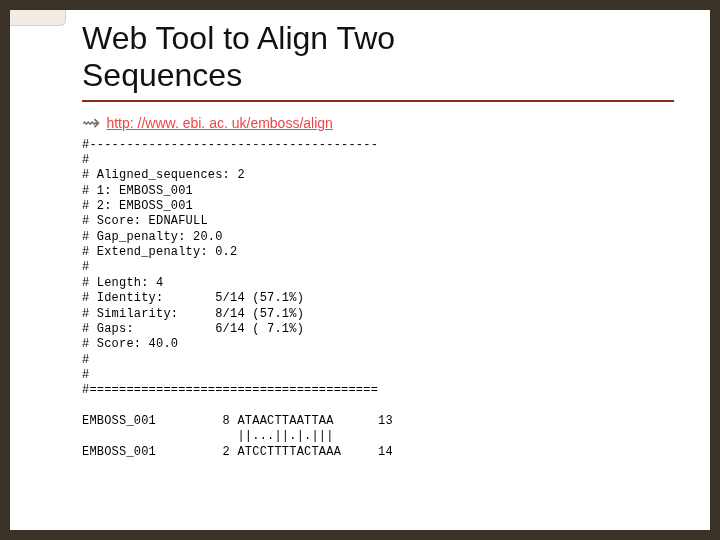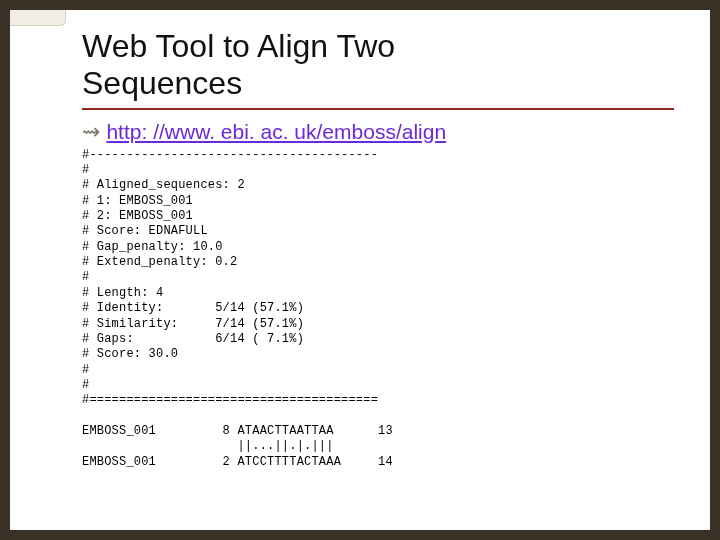--- a/index.html
+++ b/index.html
@@ -9,21 +9,21 @@
     font-family: Arial, Helvetica, sans-serif;
     display: flex;
     align-items: center;
     justify-content: center;
   }
   .slide {
     width: 700px;
     height: 520px;
     background: #ffffff;
     position: relative;
-    padding: 18px 36px 0 72px;
+    padding: 10px 36px 0 72px;
   }
   .tab {
     position: absolute;
     top: 0; left: 0;
     width: 56px; height: 16px;
     background: #f1ece4;
     border-right: 1px solid #d8cfbf;
     border-bottom: 1px solid #d8cfbf;
     border-bottom-right-radius: 6px;
   }
@@ -44,23 +44,23 @@
     align-items: center;
     gap: 6px;
     margin-bottom: 4px;
   }
   .bullet-glyph {
     font-size: 22px;
     color: #7a766e;
     line-height: 1;
   }
   .link {
-    color: #6d28d9;
+    color: #ef4444;
     text-decoration: underline;
-    font-size: 21px;
+    font-size: 14px;
   }
   .mono-block {
     font-family: "Courier New", Courier, monospace;
     font-size: 12px;
     line-height: 1.28;
     color: #000;
     white-space: pre;
     margin-top: 4px;
     letter-spacing: 0.2px;
   }
@@ -79,28 +79,28 @@
     <span class="bullet-glyph">⇝</span>
     <a class="link" href="#"><span>http: //www. ebi. ac. uk/emboss/align</span></a>
   </div>
 
   <div class="mono-block"><span>#---------------------------------------</span>
 <span>#</span>
 <span># Aligned_sequences: 2</span>
 <span># 1: EMBOSS_001</span>
 <span># 2: EMBOSS_001</span>
 <span># Score: EDNAFULL</span>
-<span># Gap_penalty: 10.0</span>
+<span># Gap_penalty: 20.0</span>
 <span># Extend_penalty: 0.2</span>
 <span>#</span>
 <span># Length: 4</span>
 <span># Identity:       5/14 (57.1%)</span>
-<span># Similarity:     7/14 (57.1%)</span>
+<span># Similarity:     8/14 (57.1%)</span>
 <span># Gaps:           6/14 ( 7.1%)</span>
-<span># Score: 30.0</span>
+<span># Score: 40.0</span>
 <span>#</span>
 <span>#</span>
 <span>#=======================================</span>
 
 <span>EMBOSS_001         8 ATAACTTAATTAA      13</span>
 <span>                     ||...||.|.|||</span>
 <span>EMBOSS_001         2 ATCCTTTTACTAAA     14</span></div>
 
 </div>
 

